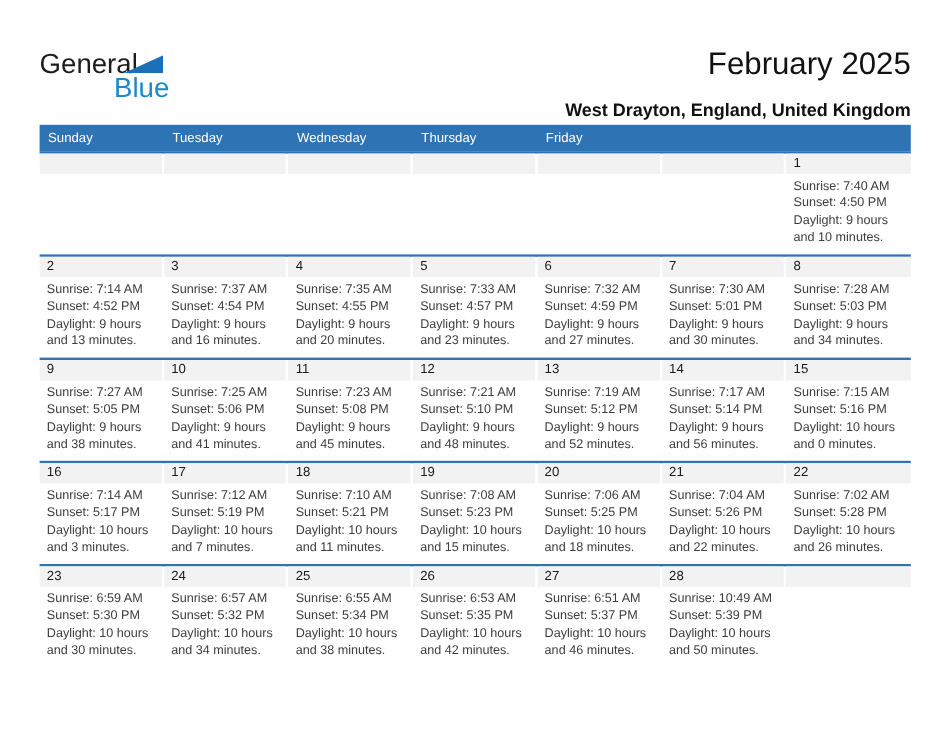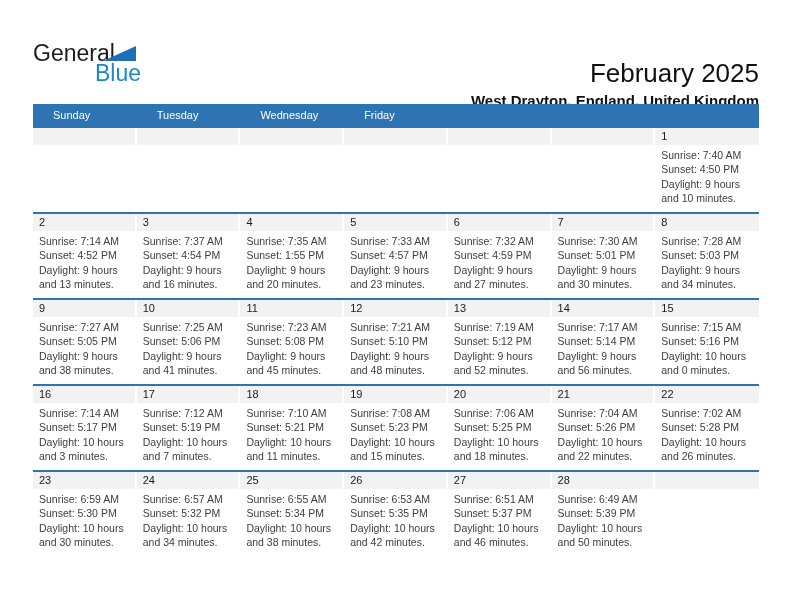--- a/index.html
+++ b/index.html
@@ -47,24 +47,23 @@
     right: 33px;
     top: 38px;
     text-align: right;
     width: 500px;
   }
   .month-title {
     font-size: 26px;
     color: #111111;
     font-weight: 400;
     line-height: 30px;
-    margin-top: 20px;
   }
   .location-subtitle {
-    margin-top: 4px;
+    margin-top: 16px;
     font-size: 15px;
     font-weight: 700;
     color: #111111;
   }
 
   
   .calendar {
     position: absolute;
     left: 33px;
     top: 104px;
@@ -73,21 +72,21 @@
   .weekday-row {
     display: grid;
     grid-template-columns: repeat(7, 1fr);
     background: var(--header-blue, #2E74B5);
     height: 22px;
   }
   .weekday-cell {
     color: #ffffff;
     font-size: 11px;
     line-height: 22px;
-    padding-left: 20px;
+    padding-left: 7px;
     overflow: hidden;
     white-space: nowrap;
   }
   .week-row {
     display: grid;
     grid-template-columns: repeat(7, 1fr);
     border-top: 2px solid var(--row-border-blue, #2E74B5);
     height: 84px;
   }
   .cell { position: relative; }
@@ -126,20 +125,21 @@
   <div class="title-block">
     <div class="month-title">February 2025</div>
     <div class="location-subtitle">West Drayton, England, United Kingdom</div>
   </div>
 
   <div class="calendar">
     <div class="weekday-row">
       <div class="weekday-cell">Sunday</div>
       <div class="weekday-cell">Tuesday</div>
       <div class="weekday-cell">Wednesday</div>
+      <div class="weekday-cell">Thursday</div>
       <div class="weekday-cell">Friday</div>
     </div>
     <div id="weeks-container">
         <div class="week-row">
           <div class="cell">
     <div class="band">
       <span class="daynum"></span>
     </div>
     <div class="details">
       <div class="line"></div>
@@ -237,21 +237,21 @@
       <div class="line">Daylight: 9 hours</div>
       <div class="line">and 16 minutes.</div>
     </div>
   </div>
           <div class="cell">
     <div class="band">
       <span class="daynum">4</span>
     </div>
     <div class="details">
       <div class="line">Sunrise: 7:35 AM</div>
-      <div class="line">Sunset: 1:55 PM</div>
+      <div class="line">Sunset: 4:55 PM</div>
       <div class="line">Daylight: 9 hours</div>
       <div class="line">and 20 minutes.</div>
     </div>
   </div>
           <div class="cell">
     <div class="band">
       <span class="daynum">5</span>
     </div>
     <div class="details">
       <div class="line">Sunrise: 7:33 AM</div>
@@ -506,21 +506,21 @@
       <div class="line">Sunset: 5:37 PM</div>
       <div class="line">Daylight: 10 hours</div>
       <div class="line">and 46 minutes.</div>
     </div>
   </div>
           <div class="cell">
     <div class="band">
       <span class="daynum">28</span>
     </div>
     <div class="details">
-      <div class="line">Sunrise: 6:49 AM</div>
+      <div class="line">Sunrise: 10:49 AM</div>
       <div class="line">Sunset: 5:39 PM</div>
       <div class="line">Daylight: 10 hours</div>
       <div class="line">and 50 minutes.</div>
     </div>
   </div>
           <div class="cell">
     <div class="band">
       <span class="daynum"></span>
     </div>
     <div class="details">

